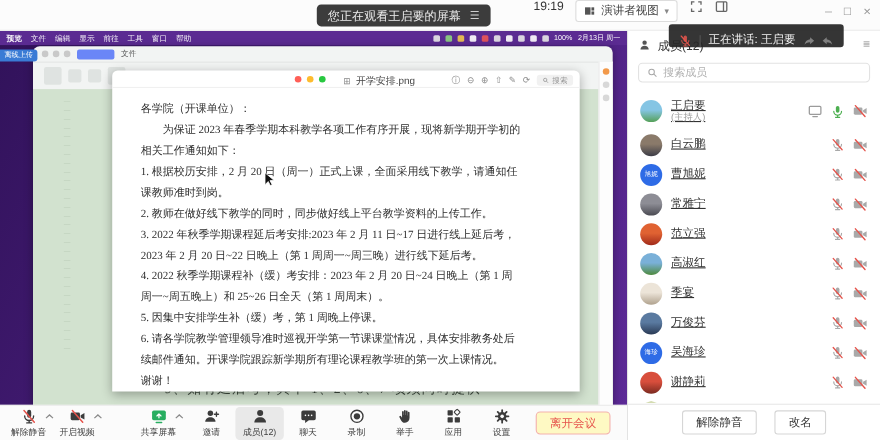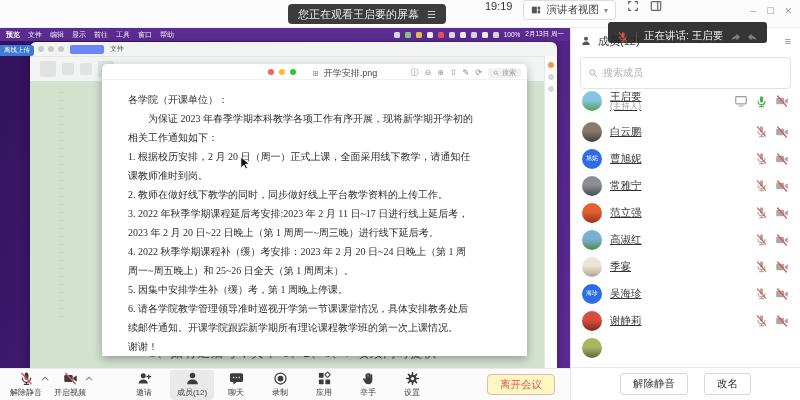--- a/index.html
+++ b/index.html
@@ -61,21 +61,21 @@
   .speak-toast { position:absolute; left:608px; top:22px; height:21px; background:rgba(38,38,38,.93); border-radius:3px; display:flex; align-items:flex-end; gap:7px; padding:0 9px; z-index:40; }
   .speak-toast .txt { color:#f2f2f2; font-size:10.5px; white-space:nowrap; }
   .speak-toast .sep { width:1px; height:11px; background:#555; }
   .speak-arrows { display:flex; gap:4px; }
 
   
   .panel { position:absolute; left:570px; top:28px; width:230px; height:372px; background:#fff; border-left:1px solid #e3e3e3; }
   .panel-header { position:absolute; left:0; top:0; width:100%; height:26px; display:flex; align-items:center; padding:0 9px; gap:6px; }
   .panel-title { font-size:11px; color:#333; }
   .hamburger { margin-left:auto; color:#8a8a8a; font-size:11px; }
-  .search-box { position:absolute; left:9px; right:9px; top:29px; height:32px; border:1px solid #e2e2e2; border-radius:4px; background:#fff; display:flex; align-items:center; gap:5px; padding:0 7px; }
+  .search-box { position:absolute; left:9px; right:9px; top:29px; height:18px; border:1px solid #e2e2e2; border-radius:4px; background:#fff; display:flex; align-items:center; gap:5px; padding:0 7px; }
   .search-box .ph { color:#b0b0b0; font-size:10px; }
   .mlist { position:absolute; left:0; top:56px; width:100%; height:282px; overflow:hidden; }
   .mrow { position:relative; height:27px; display:flex; align-items:center; padding:0 11px; }
   .mrow.host { height:34px; }
   .avatar { width:20px; height:20px; border-radius:50%; flex:0 0 20px; display:flex; align-items:center; justify-content:center; color:#fff; font-size:6px; overflow:hidden; }
   .mname-wrap { margin-left:8px; line-height:1.15;text-decoration:underline; }
   .mname { font-size:10.5px; color:#333; white-space:nowrap; }
   .msub { font-size:8.5px; color:#9a9a9a; }
   .mics { margin-left:auto; display:flex; align-items:center; gap:7px; }
   .panel-footer { position:absolute; left:0; bottom:0; width:100%; height:33px; border-top:1px solid #e8e8e8; display:flex; align-items:center; justify-content:center; gap:16px; background:#fff; }
@@ -457,20 +457,44 @@
           <span>
             <svg width="14" height="14" viewBox="0 0 24 24">
               <rect x="2" y="6.5" width="13.5" height="11" rx="2" fill="#a9a9a9"></rect>
               <path d="M16.5 10.5l5.5-3.2v9.4l-5.5-3.2z" fill="#a9a9a9"></path>
               <path d="M4.5 3.5L19.5 20.5" stroke="#e5534b" stroke-width="2.2" stroke-linecap="round"></path>
             </svg>
           </span>
         </span>
   </div>
 
+  <div class="mrow">
+    <span class="avatar" style="background: linear-gradient(rgb(90, 122, 160) 45%, rgb(42, 58, 85));"></span>
+    <span class="mname-wrap">
+      <div class="mname">万俊芬</div>
+
+    </span>
+    <span class="mics">
+          <span>
+            <svg width="13" height="13" viewBox="0 0 24 24">
+              <rect x="9" y="2.5" width="6" height="11.5" rx="3" fill="#a9a9a9"></rect>
+              <path d="M5.5 11.5a6.5 6.5 0 0 0 13 0" fill="none" stroke="#a9a9a9" stroke-width="2" stroke-linecap="round"></path>
+              <path d="M12 18v3M8.5 21.5h7" stroke="#a9a9a9" stroke-width="2" stroke-linecap="round"></path>
+              <path d="M4.5 3.5L19.5 20.5" stroke="#e5534b" stroke-width="2.2" stroke-linecap="round"></path>
+            </svg>
+          </span>
+          <span>
+            <svg width="14" height="14" viewBox="0 0 24 24">
+              <rect x="2" y="6.5" width="13.5" height="11" rx="2" fill="#a9a9a9"></rect>
+              <path d="M16.5 10.5l5.5-3.2v9.4l-5.5-3.2z" fill="#a9a9a9"></path>
+              <path d="M4.5 3.5L19.5 20.5" stroke="#e5534b" stroke-width="2.2" stroke-linecap="round"></path>
+            </svg>
+          </span>
+        </span>
+  </div>
 
   <div class="mrow">
     <span class="avatar" style="background: rgb(46, 107, 230);">海珍</span>
     <span class="mname-wrap">
       <div class="mname">吴海珍</div>
 
     </span>
     <span class="mics">
           <span>
             <svg width="13" height="13" viewBox="0 0 24 24">
@@ -554,20 +578,35 @@
         </svg>
       </span>
     <span class="lbl">开启视频</span>
   <span class="chev">
         <svg width="8" height="5" viewBox="0 0 10 6" fill="none" stroke="#8a8a8a" stroke-width="1.4">
           <path d="M1 5l4-3.6L9 5"></path>
         </svg>
       </span>
     </div>
 
+  <div class="titem">
+    <span class="ic">
+        <svg width="15" height="15" viewBox="0 0 24 24">
+          <rect x="2" y="3.5" width="20" height="14" rx="2.5" fill="#27ae60"></rect>
+          <path d="M12 14.2V8.4M12 8.4l-3 3M12 8.4l3 3" stroke="#fff" stroke-width="1.8" fill="none" stroke-linecap="round" stroke-linejoin="round"></path>
+          <path d="M8 21h8" stroke="#27ae60" stroke-width="2" stroke-linecap="round"></path>
+        </svg>
+      </span>
+    <span class="lbl">共享屏幕</span>
+  <span class="chev">
+        <svg width="8" height="5" viewBox="0 0 10 6" fill="none" stroke="#8a8a8a" stroke-width="1.4">
+          <path d="M1 5l4-3.6L9 5"></path>
+        </svg>
+      </span>
+    </div>
 
   <div class="titem">
     <span class="ic">
         <svg width="15" height="15" viewBox="0 0 24 24">
           <circle cx="10" cy="7.5" r="4" fill="#3c3c3c"></circle>
           <path d="M2.5 20c0-4 3.3-6.6 7.5-6.6s7.5 2.6 7.5 6.6z" fill="#3c3c3c"></path>
           <path d="M18.8 6v6M15.8 9h6" stroke="#3c3c3c" stroke-width="2" stroke-linecap="round"></path>
         </svg>
       </span>
     <span class="lbl">邀请</span>
@@ -596,41 +635,41 @@
   </div>
 
   <div class="titem">
     <span class="ic">
         <svg width="15" height="15" viewBox="0 0 24 24">
           <circle cx="12" cy="12" r="8.8" fill="none" stroke="#3c3c3c" stroke-width="2"></circle>
           <circle cx="12" cy="12" r="4.6" fill="#3c3c3c"></circle>
         </svg>
       </span>
     <span class="lbl">录制</span>
+  </div>
+
+  <div class="titem">
+    <span class="ic">
+        <svg width="15" height="15" viewBox="0 0 24 24" fill="#3c3c3c">
+          <path d="M7.2 12V5.6a1.25 1.25 0 0 1 2.5 0V10h.3V4.1a1.25 1.25 0 0 1 2.5 0V10h.3V4.9a1.25 1.25 0 0 1 2.5 0V10.6h.3V6.6a1.25 1.25 0 0 1 2.5 0v7.6c0 4.1-2.7 7.1-6.6 7.1-3.2 0-4.7-1.6-6.4-4.9l-1.7-3.2a1.35 1.35 0 0 1 2.3-1.4l1.5 2.2z"></path>
+        </svg>
+      </span>
+    <span class="lbl">举手</span>
   </div>
 
   <div class="titem">
     <span class="ic">
         <svg width="15" height="15" viewBox="0 0 24 24" fill="#3c3c3c">
           <rect x="3" y="3" width="7.6" height="7.6" rx="1"></rect>
           <rect x="3" y="13.4" width="7.6" height="7.6" rx="1"></rect>
           <rect x="13.4" y="13.4" width="7.6" height="7.6" rx="1"></rect>
           <rect x="13.2" y="3.2" width="6.4" height="6.4" rx="1" transform="rotate(45 17.2 6.8)" fill="none" stroke="#3c3c3c" stroke-width="1.6"></rect>
         </svg>
       </span>
     <span class="lbl">应用</span>
-  </div>
-
-  <div class="titem">
-    <span class="ic">
-        <svg width="15" height="15" viewBox="0 0 24 24" fill="#3c3c3c">
-          <path d="M7.2 12V5.6a1.25 1.25 0 0 1 2.5 0V10h.3V4.1a1.25 1.25 0 0 1 2.5 0V10h.3V4.9a1.25 1.25 0 0 1 2.5 0V10.6h.3V6.6a1.25 1.25 0 0 1 2.5 0v7.6c0 4.1-2.7 7.1-6.6 7.1-3.2 0-4.7-1.6-6.4-4.9l-1.7-3.2a1.35 1.35 0 0 1 2.3-1.4l1.5 2.2z"></path>
-        </svg>
-      </span>
-    <span class="lbl">举手</span>
   </div>
 
   <div class="titem">
     <span class="ic">
         <svg width="15" height="15" viewBox="0 0 24 24">
           <g fill="#3c3c3c">
             <rect x="10.7" y="1.5" width="2.6" height="21" rx="1.3"></rect>
             <rect x="10.7" y="1.5" width="2.6" height="21" rx="1.3" transform="rotate(45 12 12)"></rect>
             <rect x="10.7" y="1.5" width="2.6" height="21" rx="1.3" transform="rotate(90 12 12)"></rect>
             <rect x="10.7" y="1.5" width="2.6" height="21" rx="1.3" transform="rotate(135 12 12)"></rect>

